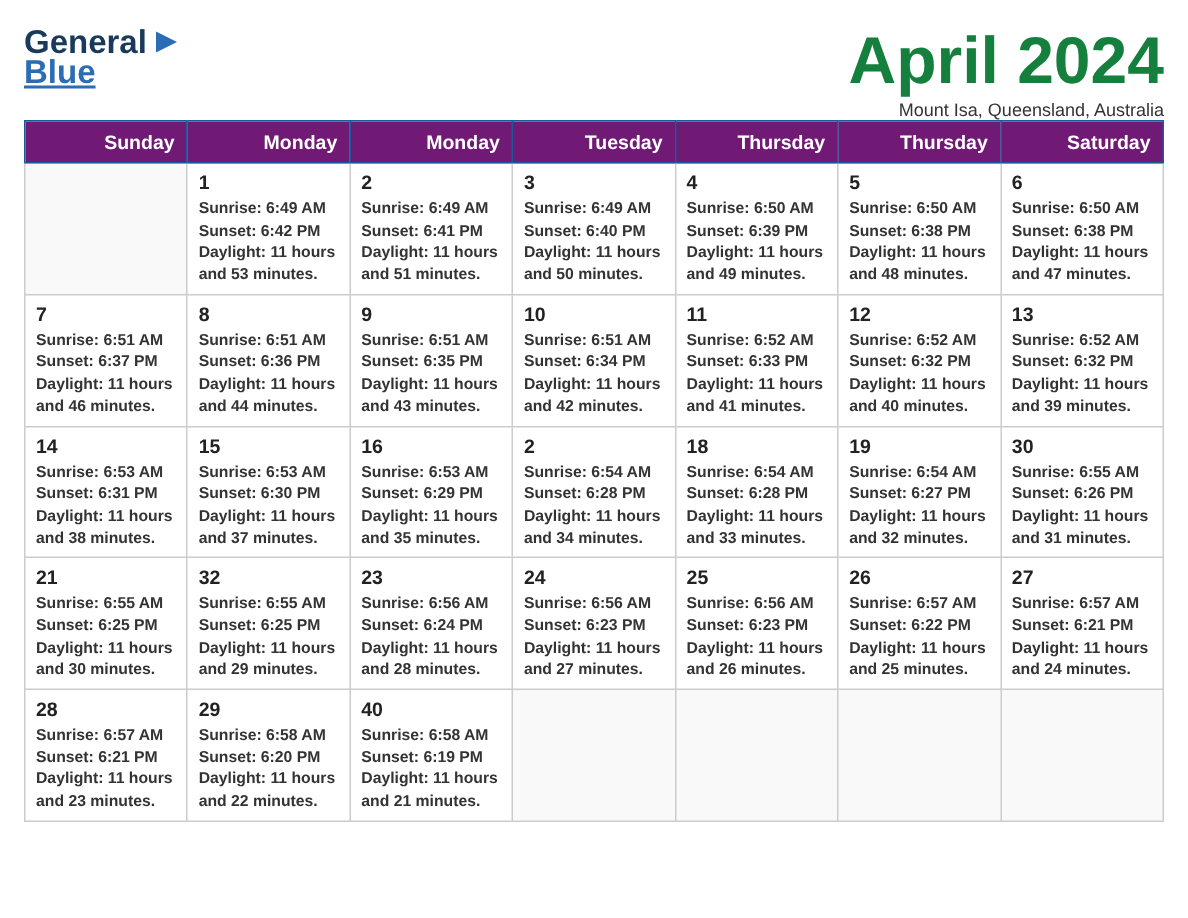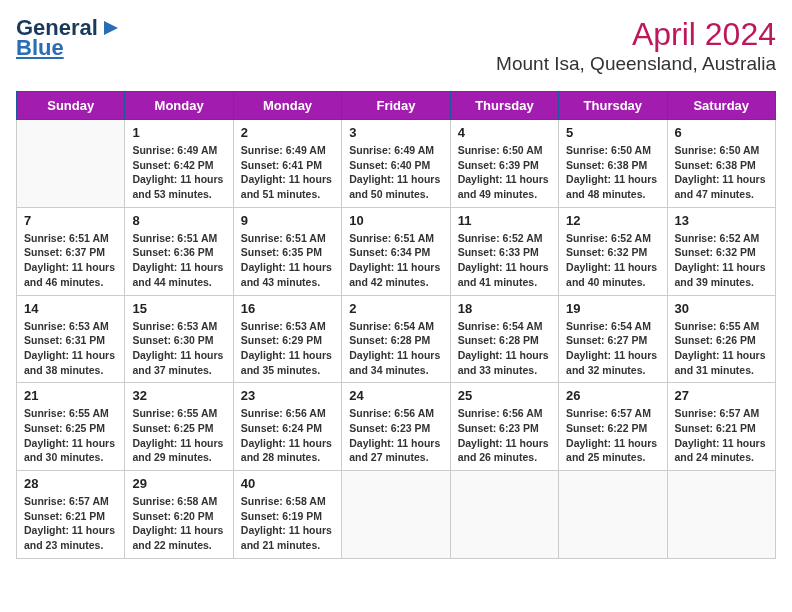--- a/index.html
+++ b/index.html
@@ -7,55 +7,55 @@
       font-family: Arial, sans-serif;
       background: #fff;
       width: 792px;
       min-height: 612px;
       padding: 16px;
     }
     .header-area {
       display: flex;
       justify-content: space-between;
       align-items: flex-start;
-      margin-bottom: 16px;
+      margin-bottom: 0;
     }
     .logo {
       display: flex;
       flex-direction: column;
       align-items: flex-start;
     }
     .logo-text {
       font-size: 22px;
       font-weight: bold;
       color: #1a3a5c;
       line-height: 1.1;
     }
     .title-area {
       text-align: right;
     }
     .month-title {
-      font-size: 32px;
-      font-weight: normal;
-      color: #be185d;
+      font-size: 44px;
+      font-weight: bold;
+      color: #15803d;
     }
     .location-title {
-      font-size: 19px;
+      font-size: 12px;
       color: #333;
       font-weight: normal;
     }
     table {
       width: 100%;
       border-collapse: collapse;
       font-size: 11px;
     }
     thead tr th {
-      background-color: #a21caf;
+      background-color: #701a75;
       color: #fff;
-      text-align: center;
+      text-align: right;
       padding: 6px 8px;
       font-size: 13px;
       font-weight: bold;
       border: 1px solid #1a5a9a;
     }
     tbody tr td {
       border: 1px solid #ccc;
       vertical-align: top;
       padding: 5px 7px;
       width: 14.28%;
@@ -99,21 +99,21 @@
     <div class="location-title">Mount Isa, Queensland, Australia</div>
   </div>
 </div>
 
 <table>
   <thead>
     <tr>
     <th>Sunday</th>
         <th>Monday</th>
         <th>Monday</th>
-        <th>Friday</th>
+        <th>Tuesday</th>
         <th>Thursday</th>
         <th>Thursday</th>
         <th>Saturday</th>
       </tr>
   </thead>
   <tbody id="calendar-body">
   <tr>
         <td class="empty-cell"></td>
         <td>
           <div class="day-num">1</div>

